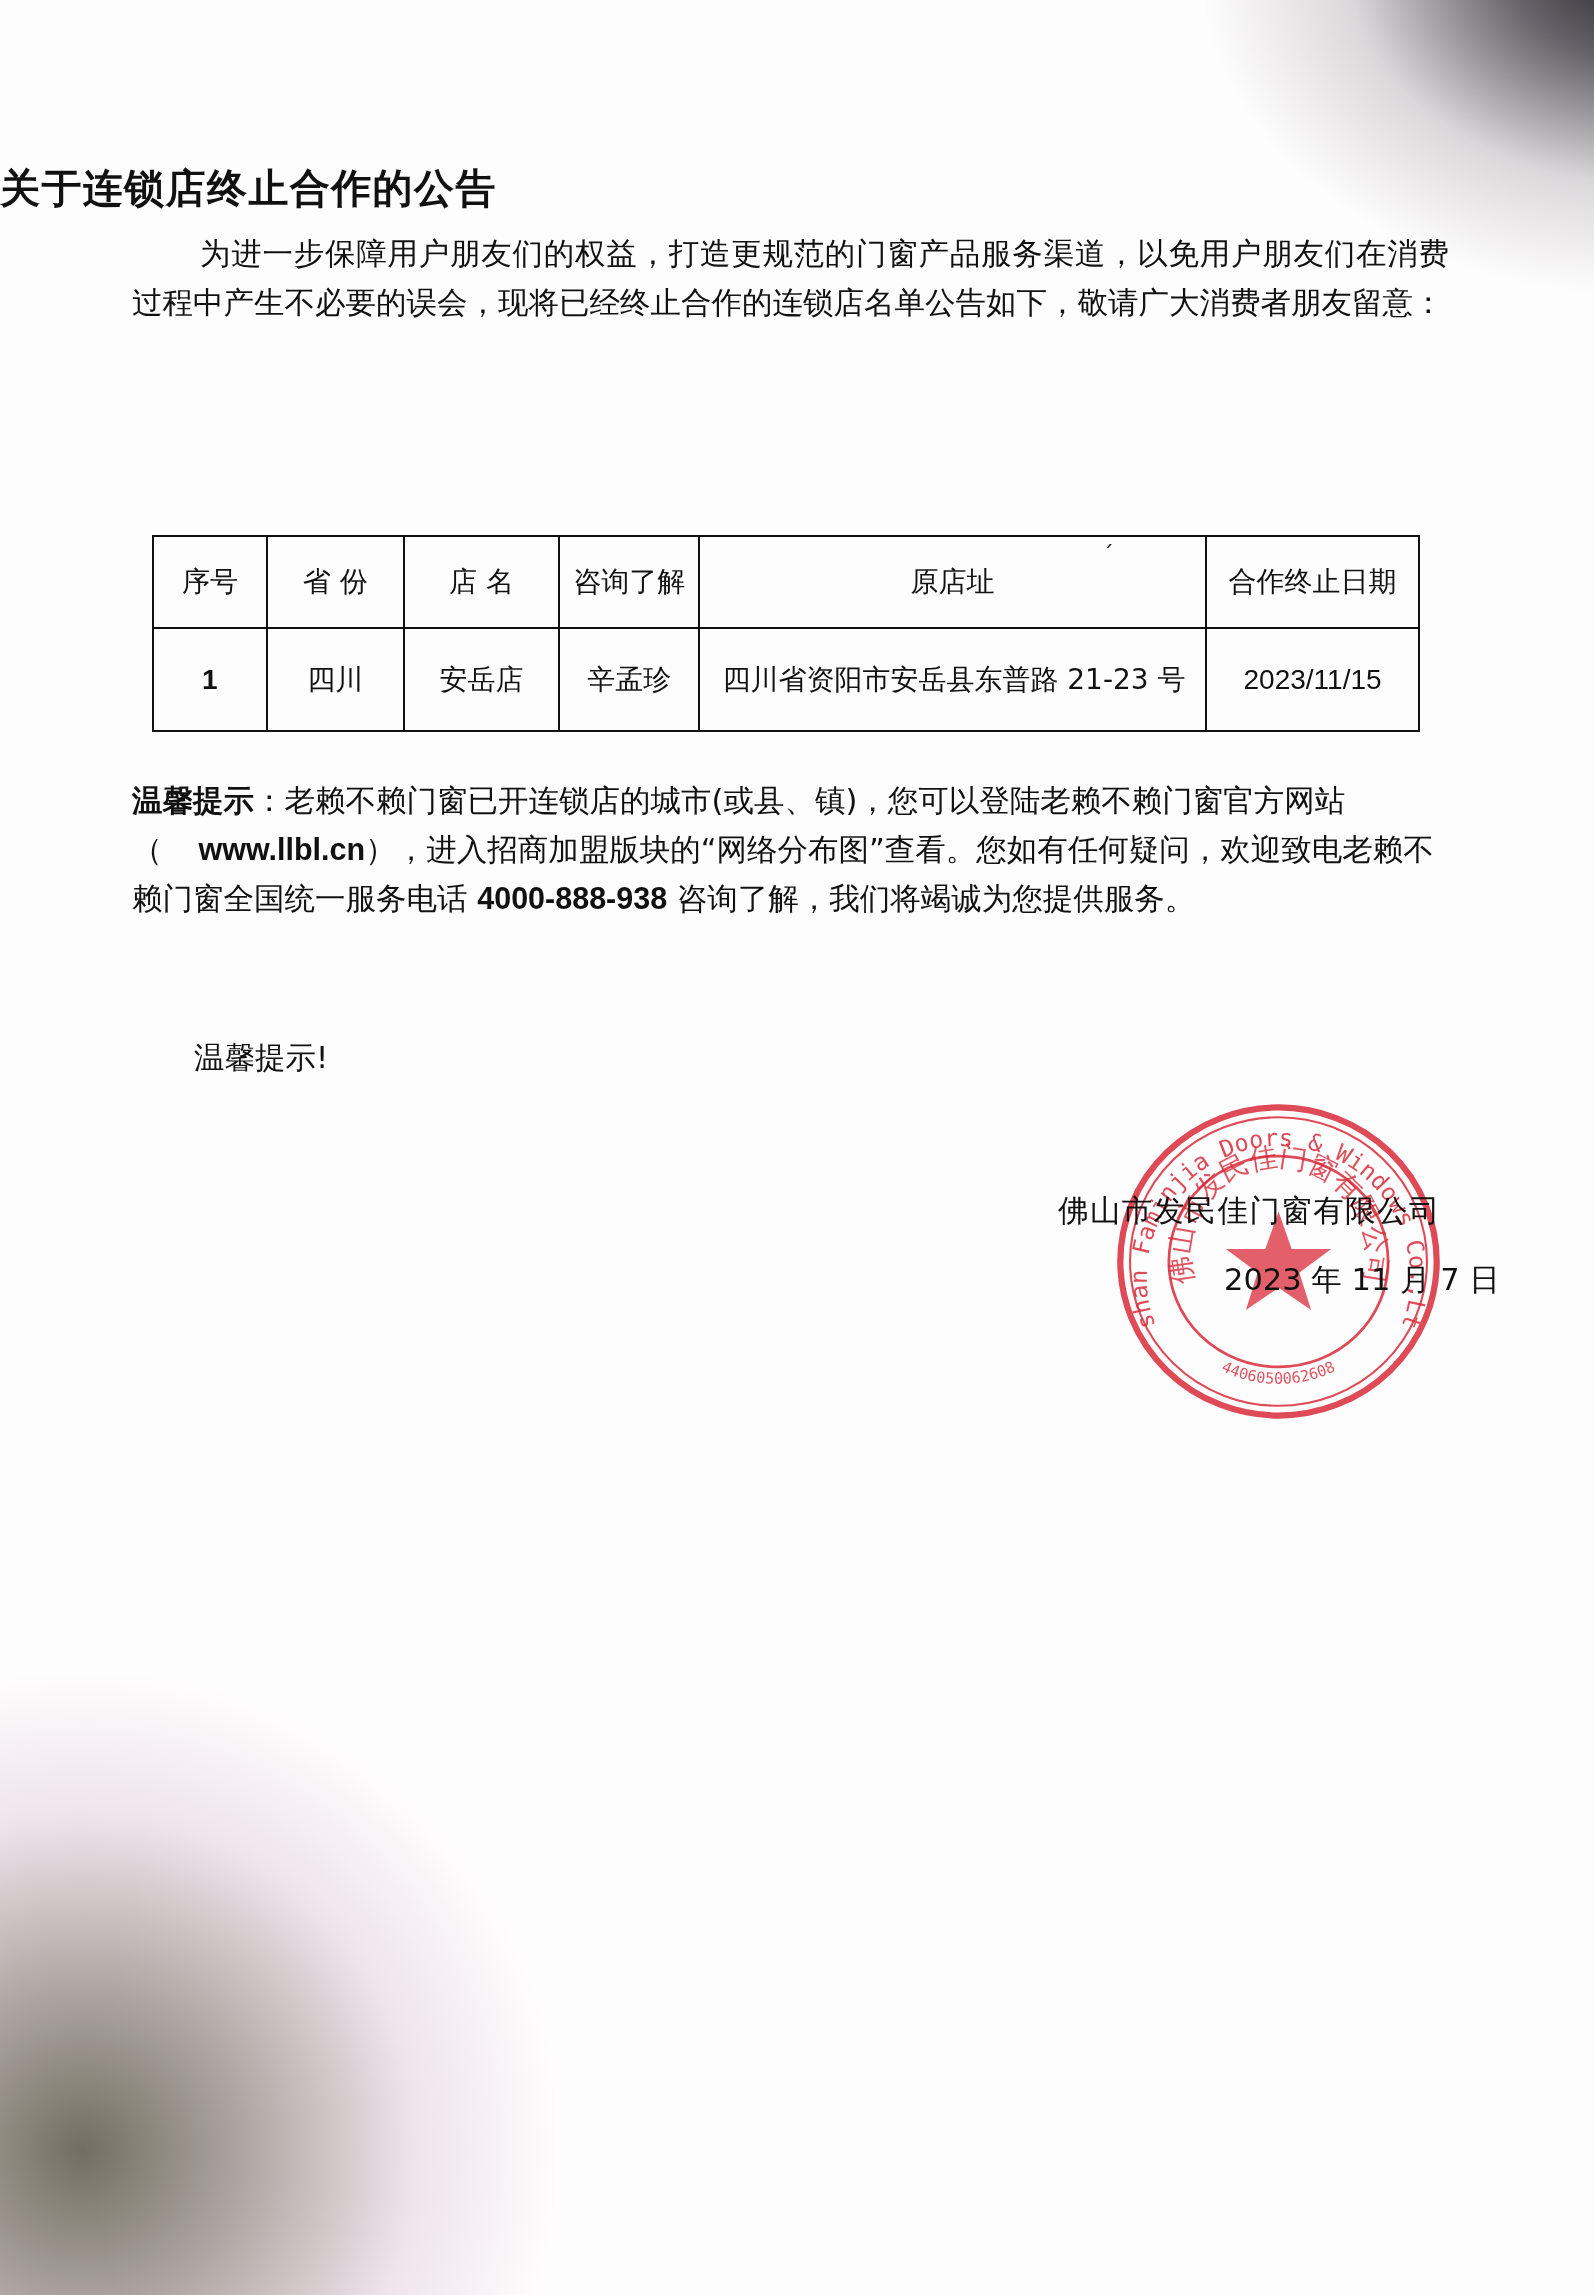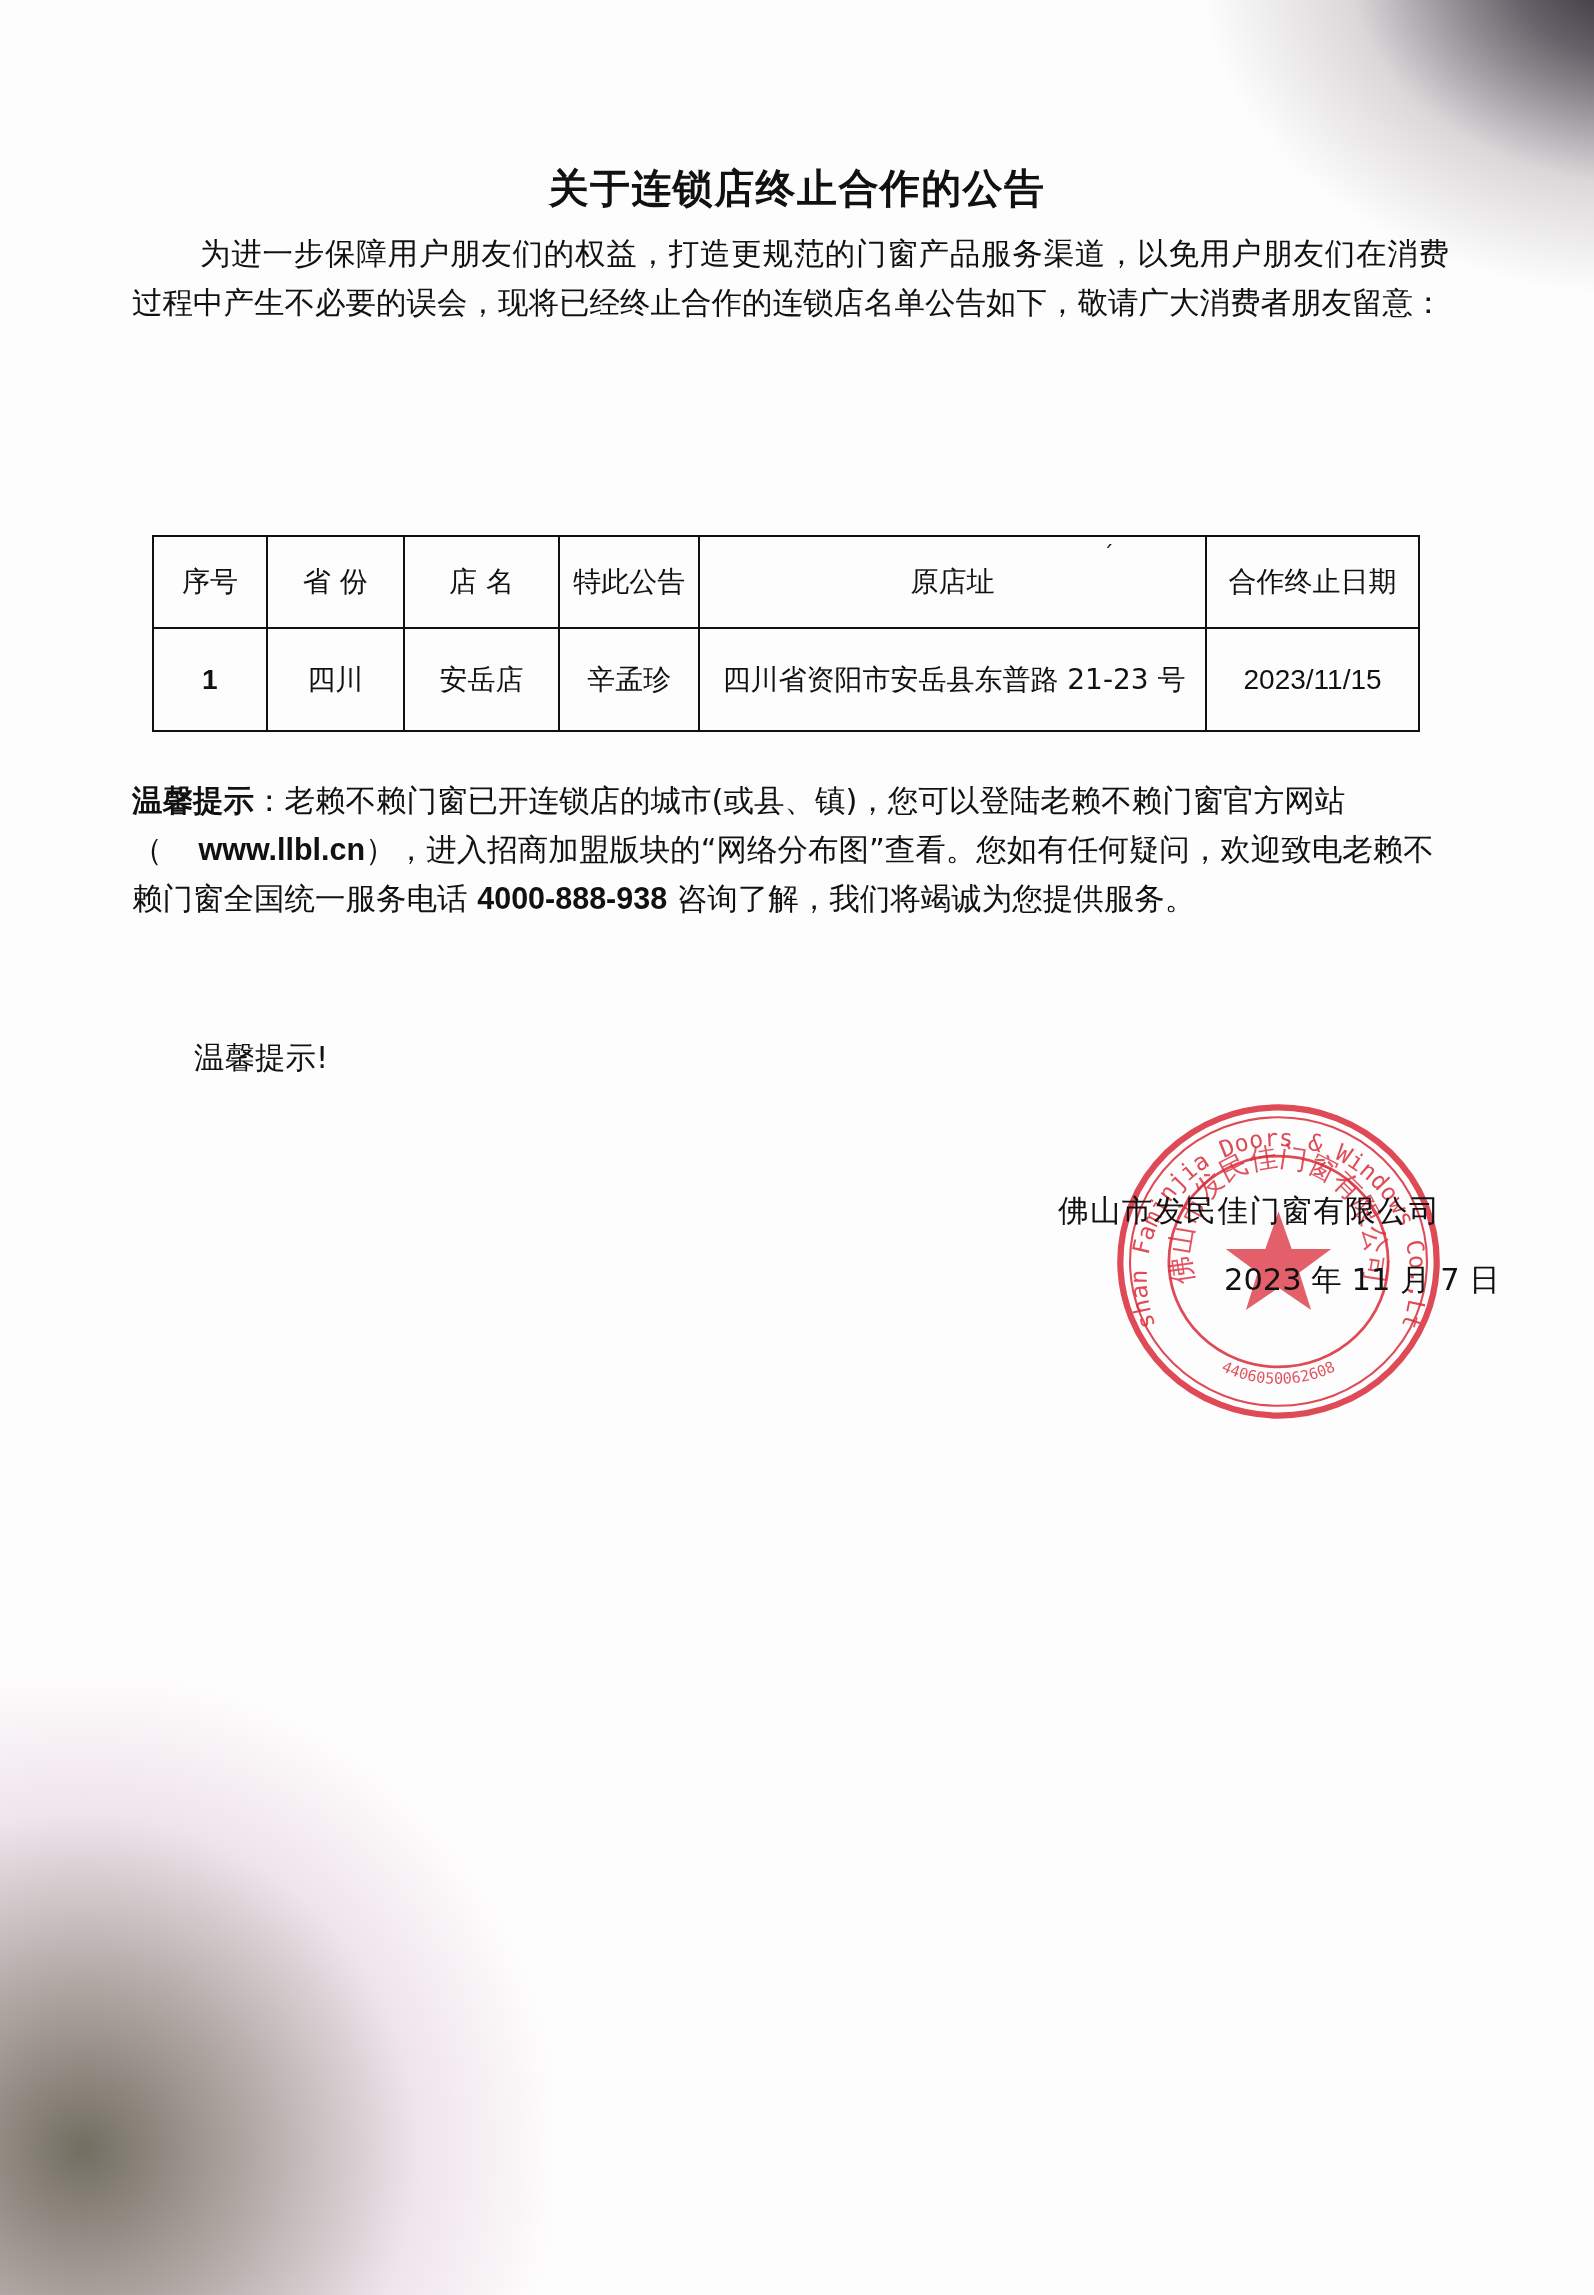--- a/index.html
+++ b/index.html
@@ -13,21 +13,21 @@
     position: absolute; right: -180px; top: -180px; width: 568px; height: 471px;
     background: radial-gradient(ellipse at 78% 30%, rgba(20,18,24,0.95) 0%, rgba(50,46,55,0.75) 22%, rgba(150,145,150,0.35) 48%, rgba(255,255,255,0) 72%);
     pointer-events: none;
   }
   .shadow-bl {
     position: absolute; left: -139px; top: 1677px; width: 693px; height: 762px;
     background: radial-gradient(ellipse at 32% 62%, rgba(90,85,70,0.85) 0%, rgba(130,115,110,0.6) 26%, rgba(210,180,200,0.35) 50%, rgba(255,240,250,0) 72%);
     pointer-events: none;
   }
   .title {
-    position: absolute; left: 0; width: 1594px; top: 161px; text-align: center;
+    position: absolute; left: 0; width: 1594px; top: 161px; 
     font-size: 40px; font-weight: bold; letter-spacing: 1.4px;
   }
   .para {
     position: absolute; left: 132px; width: 1317px; font-size: 30.5px; line-height: 49px;
   }
   .intro { top: 229px; text-indent: 68px; text-align: justify; }
   table.stores {
     position: absolute; left: 152px; top: 535px; width: 1268px;
     border-collapse: collapse; font-size: 28px; padding-left: 13px;
   }
@@ -62,21 +62,21 @@
       <col style="width:156px">
     <col style="width:140px">
       <col style="width:508px">
       <col style="width:213px">
   </colgroup>
   <tbody>
       <tr class="head">
     <th>序号</th>
     <th>省 份</th>
     <th>店 名</th>
-    <th>特此公告</th>
+    <th>咨询了解</th>
     <th>原店址</th>
     <th>合作终止日期</th>
   </tr>
   <tr class="row">
     <td style="font-weight:bold;font-family:'Liberation Sans',sans-serif;">1</td>
     <td>四川</td>
     <td>安岳店</td>
     <td>辛孟珍</td>
     <td class="addr">四川省资阳市安岳县东普路 21-23 号</td>
     <td style="font-family:'Liberation Sans',sans-serif;">2023/11/15</td>

